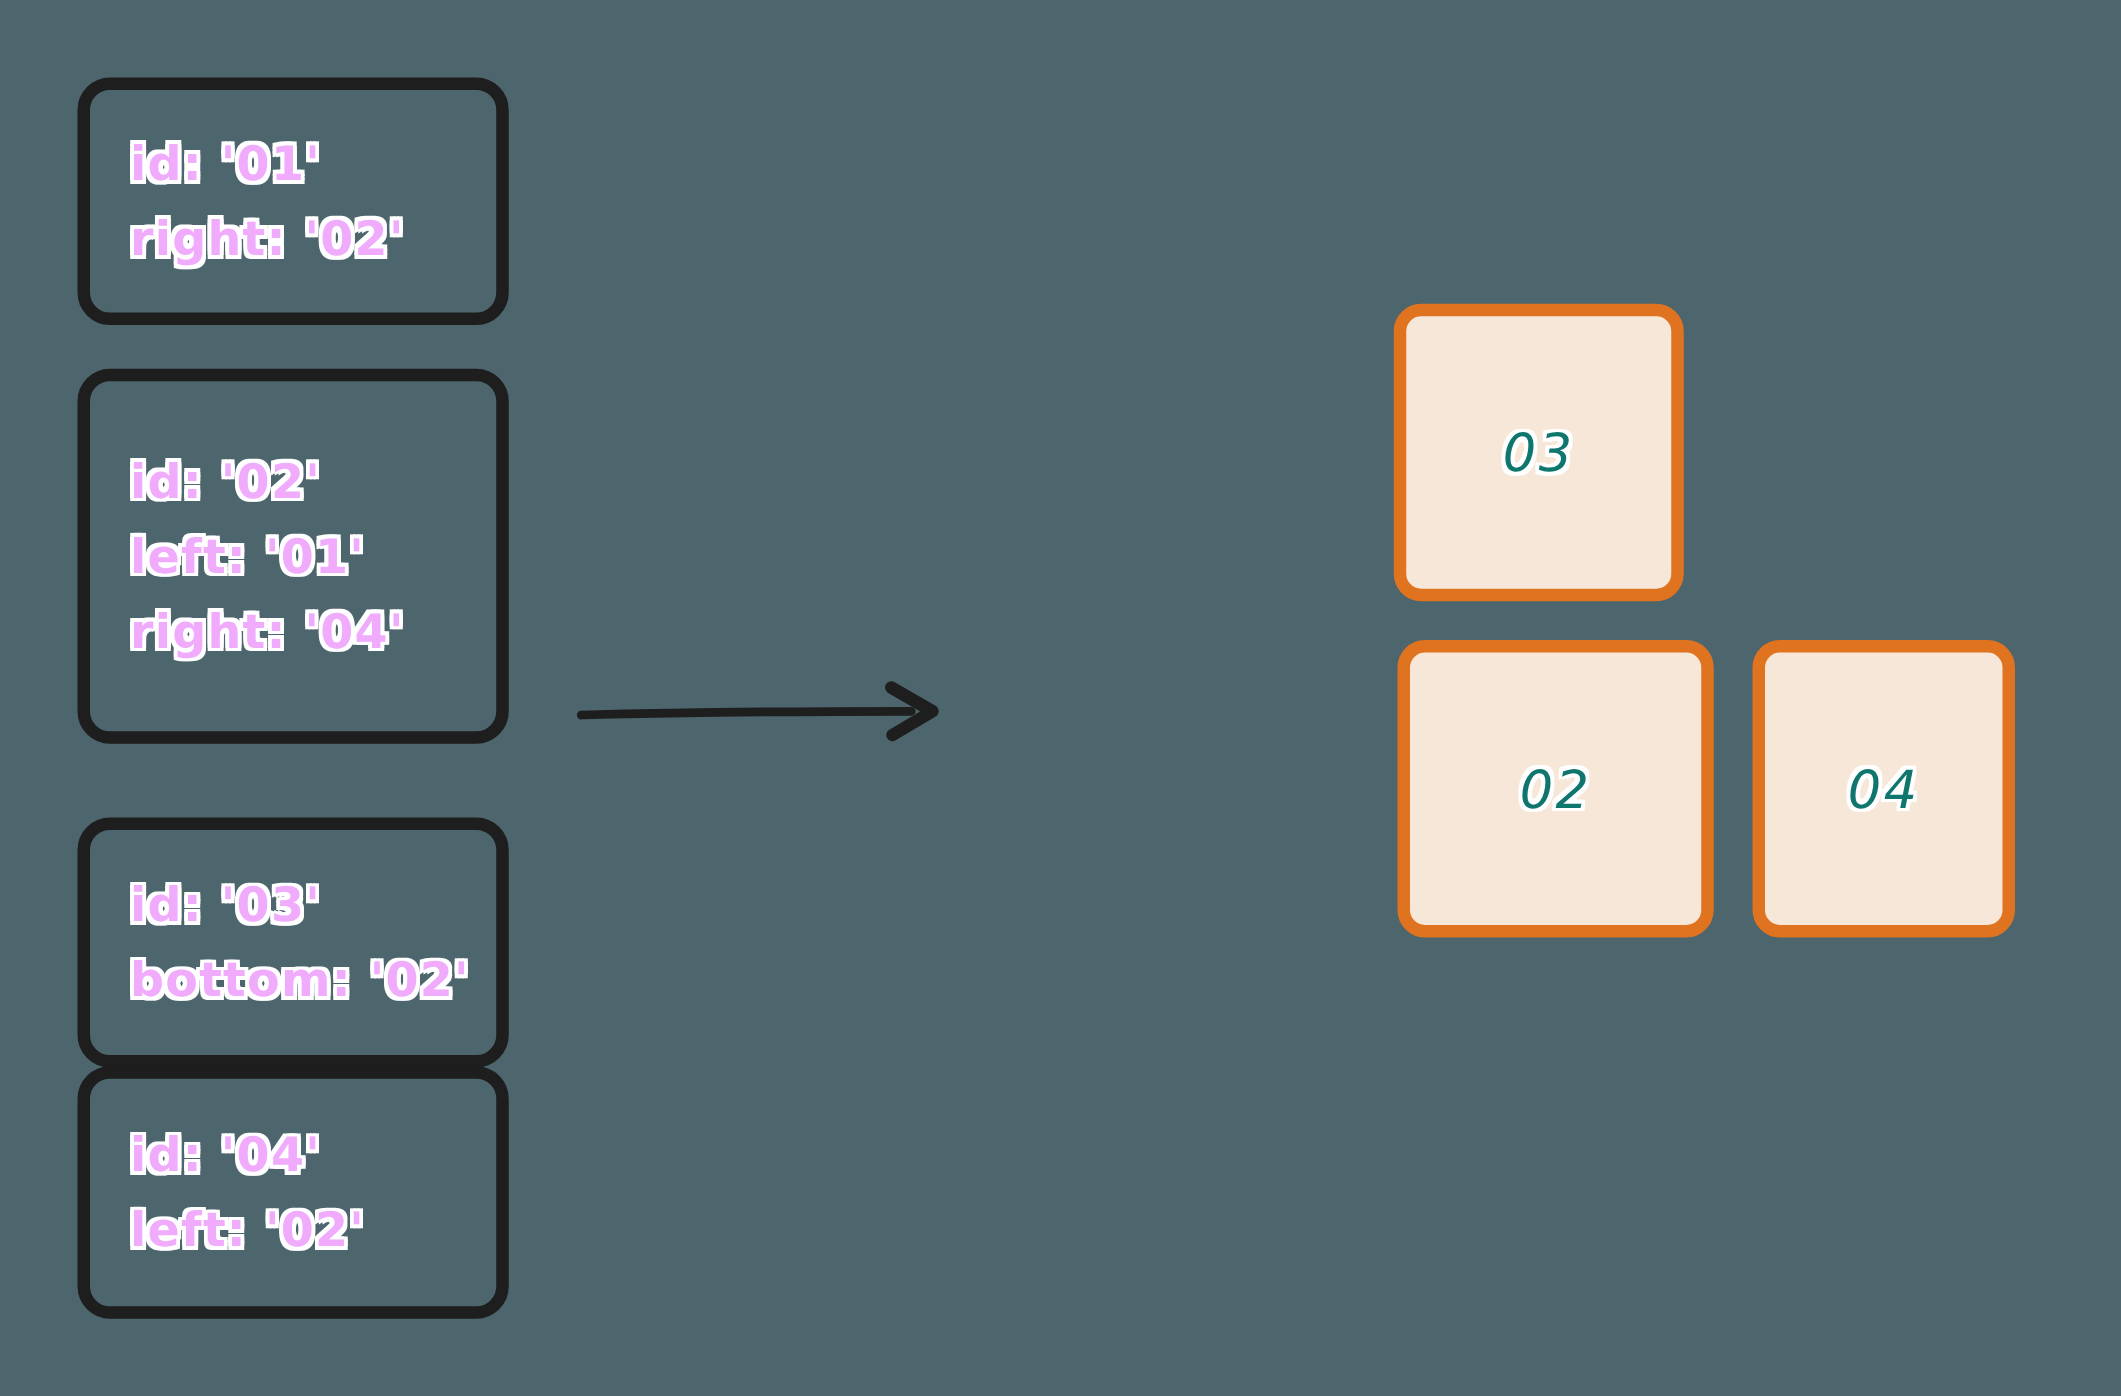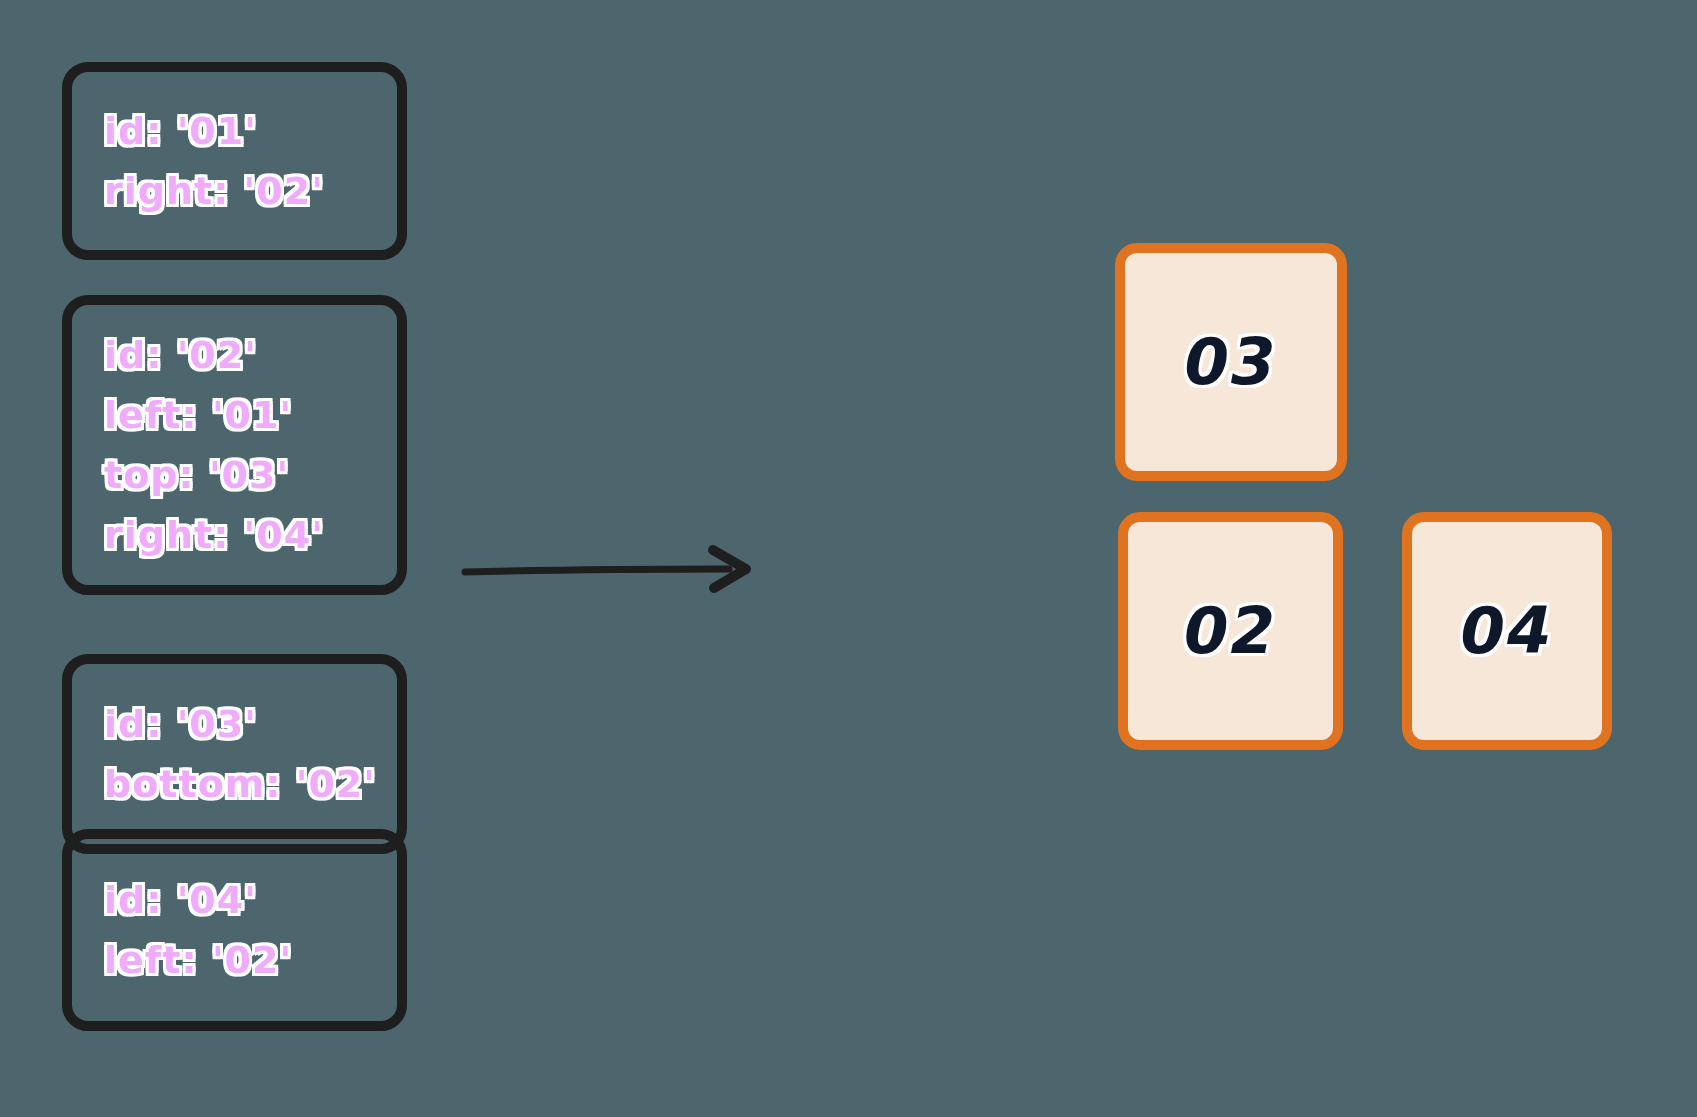--- a/index.html
+++ b/index.html
@@ -25,21 +25,21 @@
     border: 10px solid #1e1e1e;
     border-radius: 26px;
     display: flex;
     flex-direction: column;
     justify-content: center;
     padding-left: 32px;
   }
   .defbox-1 { top: 62px;  height: 198px; }
   .defbox-2 { top: 295px; height: 300px; }
   .defbox-3 { top: 654px; height: 200px; }
-  .defbox-4 { top: 829px; height: 202px; }
+  .defbox-4 { top: 853px; height: 202px; }
 
   .defline {
     font-size: 38px;
     font-weight: bold;
     line-height: 60px;
     color: #f0abfc;
     letter-spacing: 1px;
     white-space: nowrap;
     text-shadow:
       -3px -3px 0 #ffffff,  3px -3px 0 #ffffff,
@@ -63,28 +63,28 @@
     box-sizing: border-box;
     background: #f7e7d8;
     border: 10px solid #e0731f;
     border-radius: 22px;
     display: flex;
     align-items: center;
     justify-content: center;
   }
   .node-03 { left: 1115px; top: 243px; width: 232px; height: 238px; }
   .node-01 { left: 832px;  top: 512px; width: 238px; height: 238px; }
-  .node-02 { left: 1118px; top: 512px; width: 225px; height: 238px; text-align: right; }
+  .node-02 { left: 1118px; top: 512px; width: 253px; height: 238px; text-align: right; }
   .node-04 { left: 1402px; top: 512px; width: 210px; height: 238px; }
 
   .node-label {
-    font-size: 64px;
-    font-weight: bold;
+    font-size: 42px;
+    font-weight: normal;
     font-style: italic;
-    color: #0f172a;
+    color: #0f766e;
     letter-spacing: 2px;
     text-shadow:
       -3px -3px 0 #ffffff,  3px -3px 0 #ffffff,
       -3px  3px 0 #ffffff,  3px  3px 0 #ffffff,
       -3px  0   0 #ffffff,  3px  0   0 #ffffff,
        0   -3px 0 #ffffff,  0    3px 0 #ffffff;
   }
 </style>
 </head>
 <body>
@@ -92,21 +92,20 @@
 <div class="canvas">
 
   <div class="defbox defbox-1">
     <div class="defline">id: '01'</div>
     <div class="defline">right: '02'</div>
   </div>
 
   <div class="defbox defbox-2">
     <div class="defline">id: '02'</div>
     <div class="defline">left: '01'</div>
-    <div class="defline">top: '03'</div>
     <div class="defline">right: '04'</div>
   </div>
 
   <div class="defbox defbox-3">
     <div class="defline">id: '03'</div>
     <div class="defline">bottom: '02'</div>
   </div>
 
   <div class="defbox defbox-4">
     <div class="defline">id: '04'</div>

